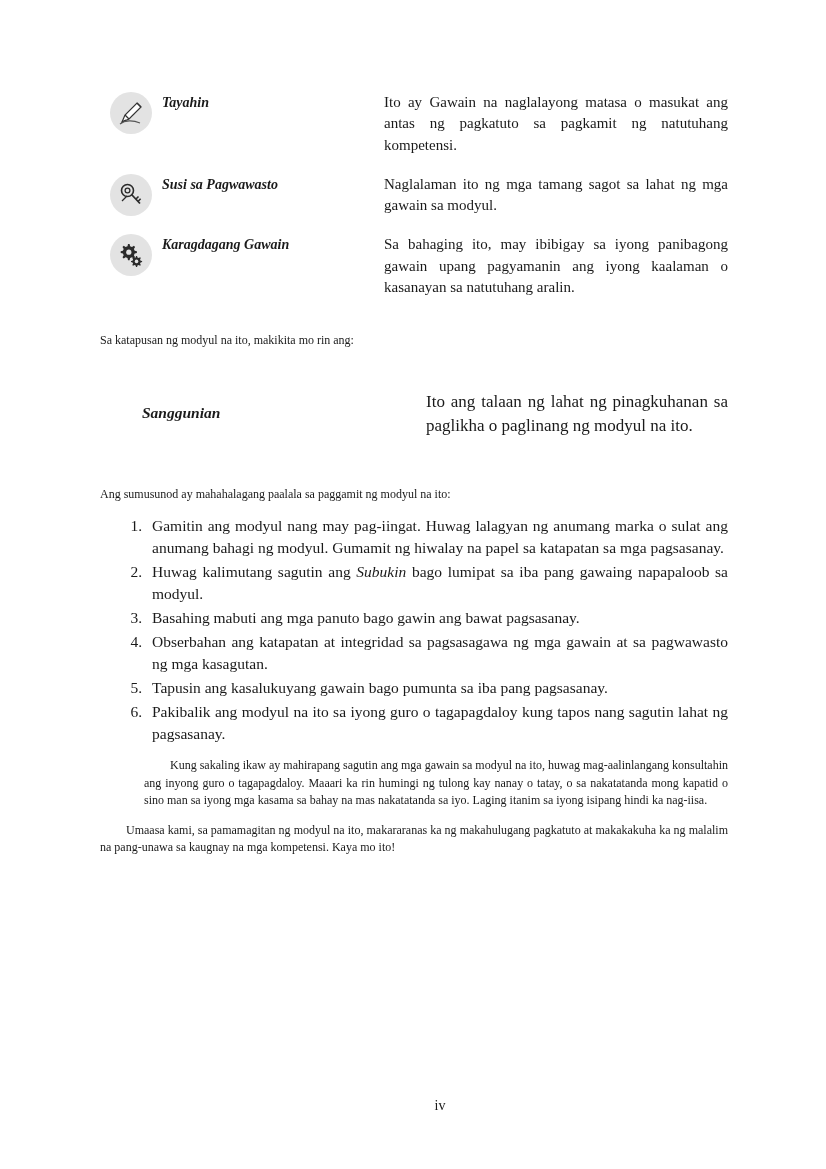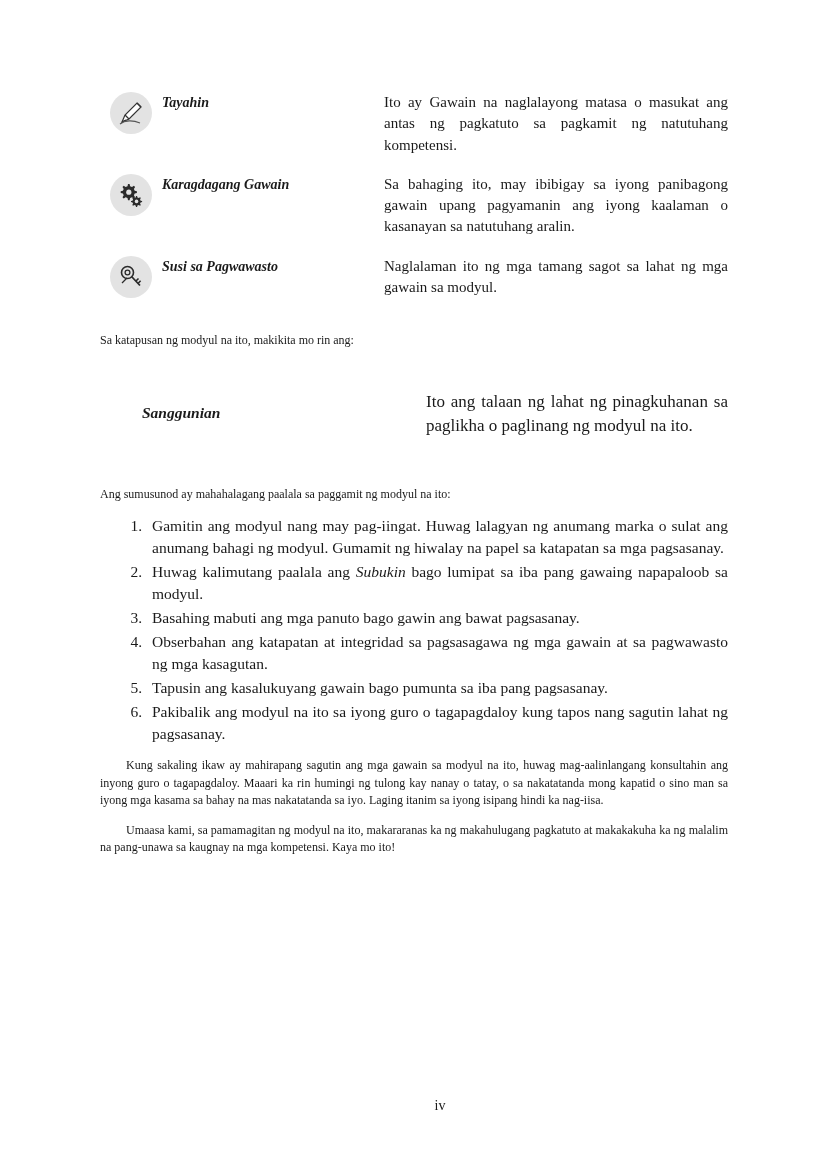--- a/index.html
+++ b/index.html
@@ -118,20 +118,21 @@
     margin-bottom: 2px;
     text-align: justify;
     text-justify: inter-word;
     padding-left: 6px;
   }
   ol.reminders li i { font-style: italic; }
 
   .closing-para {
     margin-top: 12px;
     text-indent: 26px;
+    margin-left: 44px;
   }
   .closing-para2 {
     text-indent: 26px;
   }
 
   .page-number {
     position: absolute;
     left: 0;
     top: 1098px;
     width: 826px;
@@ -154,20 +155,37 @@
             <path d="M6 24 L9 17 L21 5 L25 9 L13 21 Z" fill="#ffffff" stroke="#333333" stroke-width="1.2"></path>
             <path d="M21 5 L25 9" stroke="#333333" stroke-width="1.2"></path>
             <path d="M9 17 L13 21" stroke="#333333" stroke-width="1.2"></path>
             <path d="M6 24 L10 22" stroke="#333333" stroke-width="1.2"></path>
             <path d="M4 26 C9 22, 17 22, 24 25" stroke="#555555" stroke-width="1.1" fill="none"></path>
           </svg>
         </span>
       </div>
       <div class="legend-labelcell">Tayahin</div>
       <div class="legend-desccell">Ito ay Gawain na naglalayong matasa o masukat ang antas ng pagkatuto sa pagkamit ng natutuhang kompetensi.</div>
+    </div>
+
+    <div class="legend-row">
+      <div class="legend-iconcell">
+        <span class="icon-circle">
+          <svg width="30" height="30" viewBox="0 0 30 30">
+            <circle cx="11.5" cy="10.5" r="6" fill="none" stroke="#2b2b2b" stroke-width="1.6"></circle>
+            <circle cx="11.5" cy="10.5" r="2.4" fill="none" stroke="#2b2b2b" stroke-width="1.3"></circle>
+            <path d="M15.5 14.5 L24 23.5" stroke="#2b2b2b" stroke-width="1.8" fill="none"></path>
+            <path d="M20 19 L22.5 16.5" stroke="#2b2b2b" stroke-width="1.6"></path>
+            <path d="M22.2 21.2 L24.6 18.8" stroke="#2b2b2b" stroke-width="1.6"></path>
+            <path d="M6 21 L11 16" stroke="#2b2b2b" stroke-width="1.2"></path>
+          </svg>
+        </span>
+      </div>
+      <div class="legend-labelcell">Susi sa Pagwawasto</div>
+      <div class="legend-desccell">Naglalaman ito ng mga tamang sagot sa lahat ng mga gawain sa modyul.</div>
     </div>
 
     <div class="legend-row">
       <div class="legend-iconcell">
         <span class="icon-circle">
           <svg width="30" height="30" viewBox="0 0 30 30">
             <g fill="#2b2b2b">
               <path d="M12 4 l1.6 0 .5 2.2 1.9 .8 1.9-1.2 1.2 1.2-1.2 1.9 .8 1.9 2.2 .5 0 1.6-2.2 .5-.8 1.9 1.2 1.9-1.2 1.2-1.9-1.2-1.9 .8-.5 2.2-1.6 0-.5-2.2-1.9-.8-1.9 1.2-1.2-1.2 1.2-1.9-.8-1.9-2.2-.5 0-1.6 2.2-.5 .8-1.9-1.2-1.9 1.2-1.2 1.9 1.2 1.9-.8z"></path>
             </g>
             <circle cx="12.8" cy="12.2" r="2.6" fill="#e3e3e3"></circle>
@@ -175,50 +193,33 @@
               <path d="M20 16 l1.1 0 .35 1.5 1.3 .55 1.3-.8 .8 .8-.8 1.3 .55 1.3 1.5 .35 0 1.1-1.5 .35-.55 1.3 .8 1.3-.8 .8-1.3-.8-1.3 .55-.35 1.5-1.1 0-.35-1.5-1.3-.55-1.3 .8-.8-.8 .8-1.3-.55-1.3-1.5-.35 0-1.1 1.5-.35 .55-1.3-.8-1.3 .8-.8 1.3 .8 1.3-.55z"></path>
             </g>
             <circle cx="20.55" cy="21.4" r="1.8" fill="#e3e3e3"></circle>
           </svg>
         </span>
       </div>
       <div class="legend-labelcell">Karagdagang Gawain</div>
       <div class="legend-desccell">Sa bahaging ito, may ibibigay sa iyong panibagong gawain upang pagyamanin ang iyong kaalaman o kasanayan sa natutuhang aralin.</div>
     </div>
 
-    <div class="legend-row">
-      <div class="legend-iconcell">
-        <span class="icon-circle">
-          <svg width="30" height="30" viewBox="0 0 30 30">
-            <circle cx="11.5" cy="10.5" r="6" fill="none" stroke="#2b2b2b" stroke-width="1.6"></circle>
-            <circle cx="11.5" cy="10.5" r="2.4" fill="none" stroke="#2b2b2b" stroke-width="1.3"></circle>
-            <path d="M15.5 14.5 L24 23.5" stroke="#2b2b2b" stroke-width="1.8" fill="none"></path>
-            <path d="M20 19 L22.5 16.5" stroke="#2b2b2b" stroke-width="1.6"></path>
-            <path d="M22.2 21.2 L24.6 18.8" stroke="#2b2b2b" stroke-width="1.6"></path>
-            <path d="M6 21 L11 16" stroke="#2b2b2b" stroke-width="1.2"></path>
-          </svg>
-        </span>
-      </div>
-      <div class="legend-labelcell">Susi sa Pagwawasto</div>
-      <div class="legend-desccell">Naglalaman ito ng mga tamang sagot sa lahat ng mga gawain sa modyul.</div>
-    </div>
-
     <p class="para lead-line">Sa katapusan ng modyul na ito, makikita mo rin ang:</p>
 
     <div class="sanggunian-block">
       <div class="sanggunian-label">Sanggunian</div>
       <div class="sanggunian-desc">Ito ang talaan ng lahat ng pinagkuhanan sa paglikha o paglinang ng modyul na ito.</div>
     </div>
 
     <p class="para reminder-intro">Ang sumusunod ay mahahalagang paalala sa paggamit ng modyul na ito:</p>
 
     <ol class="reminders">
       <li>Gamitin ang modyul nang may pag-iingat. Huwag lalagyan ng anumang marka o sulat ang anumang bahagi ng modyul. Gumamit ng hiwalay na papel sa katapatan sa mga pagsasanay.</li>
       <li>
-        <span>Huwag kalimutang paalala ang </span><i>Subukin</i><span> bago lumipat sa iba pang gawaing napapaloob sa modyul.</span>
+        <span>Huwag kalimutang sagutin ang </span><i>Subukin</i><span> bago lumipat sa iba pang gawaing napapaloob sa modyul.</span>
       </li>
       <li>Basahing mabuti ang mga panuto bago gawin ang bawat pagsasanay.</li>
       <li>Obserbahan ang katapatan at integridad sa pagsasagawa ng mga gawain at sa pagwawasto ng mga kasagutan.</li>
       <li>Tapusin ang kasalukuyang gawain bago pumunta sa iba pang pagsasanay.</li>
       <li>Pakibalik ang modyul na ito sa iyong guro o tagapagdaloy kung tapos nang sagutin lahat ng pagsasanay.</li>
     </ol>
 
     <p class="para closing-para">Kung sakaling ikaw ay mahirapang sagutin ang mga gawain sa modyul na ito, huwag mag-aalinlangang konsultahin ang inyong guro o tagapagdaloy. Maaari ka rin humingi ng tulong kay nanay o tatay, o sa nakatatanda mong kapatid o sino man sa iyong mga kasama sa bahay na mas nakatatanda sa iyo. Laging itanim sa iyong isipang hindi ka nag-iisa.</p>
     <p class="para closing-para2">Umaasa kami, sa pamamagitan ng modyul na ito, makararanas ka ng makahulugang pagkatuto at makakakuha ka ng malalim na pang-unawa sa kaugnay na mga kompetensi. Kaya mo ito!</p>
   </div>

